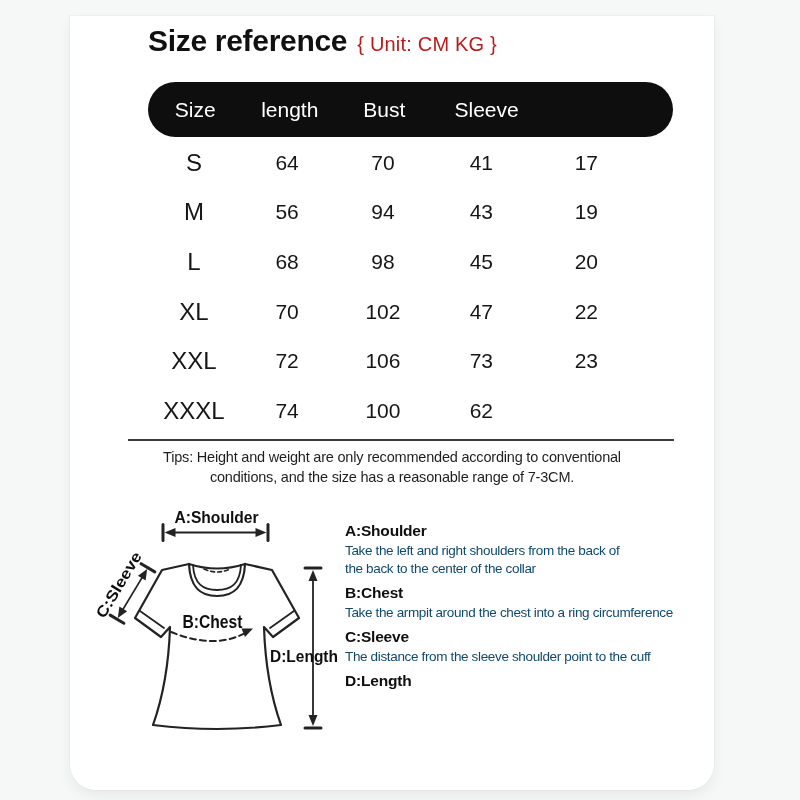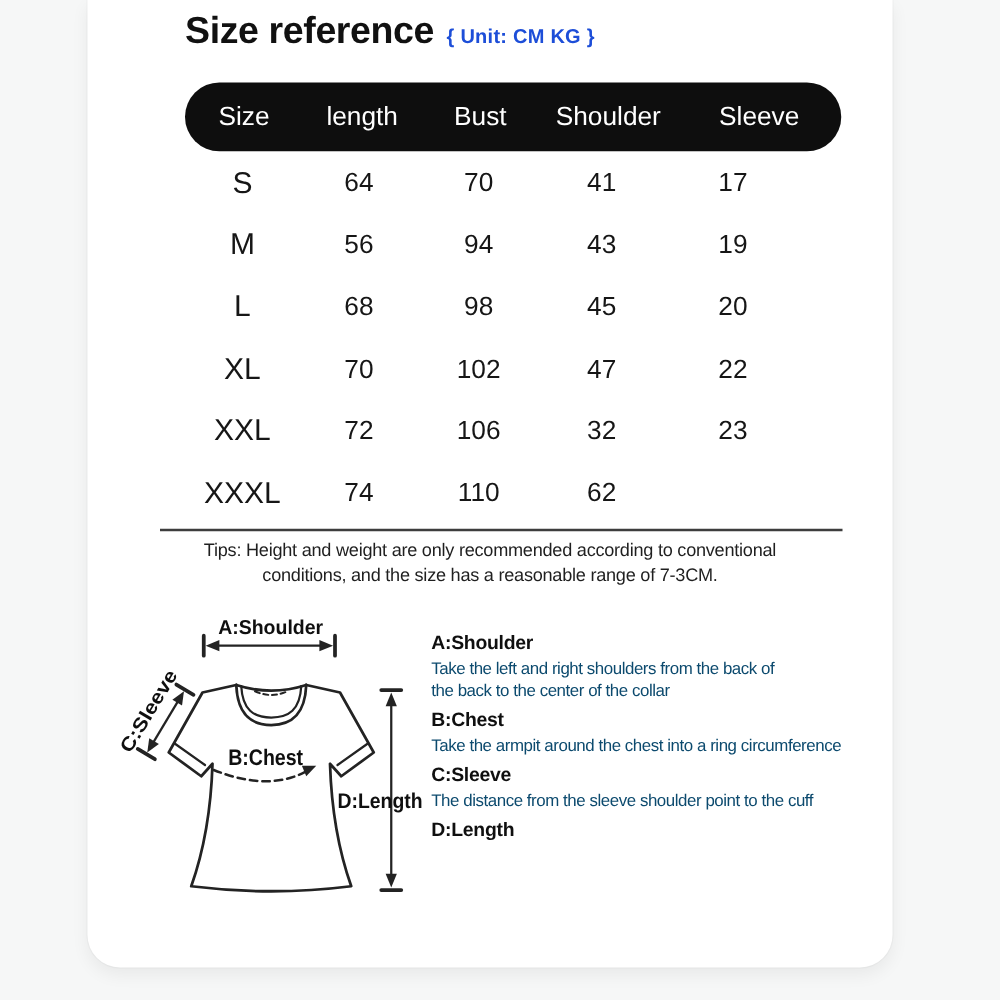--- a/index.html
+++ b/index.html
@@ -3,29 +3,29 @@
 <meta charset="utf-8">
 <style>
   html,body{margin:0;padding:0;}
   body{
     width:800px;height:800px;position:relative;overflow:hidden;
     background:#f6f7f7;
     font-family:"Liberation Sans","DejaVu Sans",sans-serif;
     color:#1b1b1b;
   }
   .card{
-    position:absolute;left:70px;top:0;width:644px;height:774px;
+    position:absolute;left:70px;top:16px;width:644px;height:774px;
     background:#ffffff;border-radius:0 0 26px 26px;
     box-shadow:0 0 0 1px rgba(0,0,0,0.025), 0 6px 14px rgba(0,0,0,0.06);
   }
   .abs{position:absolute;}
   
   .title-row{left:78px;top:8px;display:flex;align-items:baseline;gap:10px;white-space:nowrap;}
   .page-title{font-size:30px;font-weight:bold;letter-spacing:-0.3px;color:#111;}
-  .unit-note{font-size:16px;color:#1d4ed8;letter-spacing:0.2px;font-weight:bold;}
+  .unit-note{font-size:20px;color:#b91c1c;letter-spacing:0.2px;}
   
   .thead{
     left:78px;top:66px;width:525px;height:55px;background:#0e0e0e;border-radius:28px;
     display:grid;grid-template-columns:18% 18% 18% 21% 25%;align-items:center;
     color:#fff;font-size:21px;font-weight:500;
   }
   .thead span{text-align:center;}
   .tbody{left:78px;top:122px;width:525px;}
   .trow{
     height:49.6px;display:grid;grid-template-columns:17.5% 18% 18.5% 19% 21%;
@@ -54,21 +54,20 @@
 
   <div class="abs title-row">
     <span class="page-title">Size reference</span>
     <span class="unit-note">{ Unit: CM KG }</span>
   </div>
 
   <div class="abs thead">
     <span>Size</span>
     <span>length</span>
     <span>Bust</span>
-    <span>Shoulder</span>
     <span>Sleeve</span>
   </div>
 
   <div class="abs tbody">
     <div class="trow">
       <span class="size-cell">S</span>
       <span>64</span>
       <span>70</span>
       <span>41</span>
       <span>17</span>
@@ -91,27 +90,27 @@
       <span class="size-cell">XL</span>
       <span>70</span>
       <span>102</span>
       <span>47</span>
       <span>22</span>
     </div>
     <div class="trow">
       <span class="size-cell">XXL</span>
       <span>72</span>
       <span>106</span>
-      <span>32</span>
+      <span>73</span>
       <span>23</span>
     </div>
     <div class="trow">
       <span class="size-cell">XXXL</span>
       <span>74</span>
-      <span>110</span>
+      <span>100</span>
       <span>62</span>
     </div>
   </div>
 
   <div class="abs tdivider"></div>
 
   <div class="abs tips">Tips: Height and weight are only recommended according to conventional
 conditions, and the size has a reasonable range of 7-3CM.</div>
 
   <svg class="abs diagram" width="292" height="262" viewBox="0 0 292 262">

